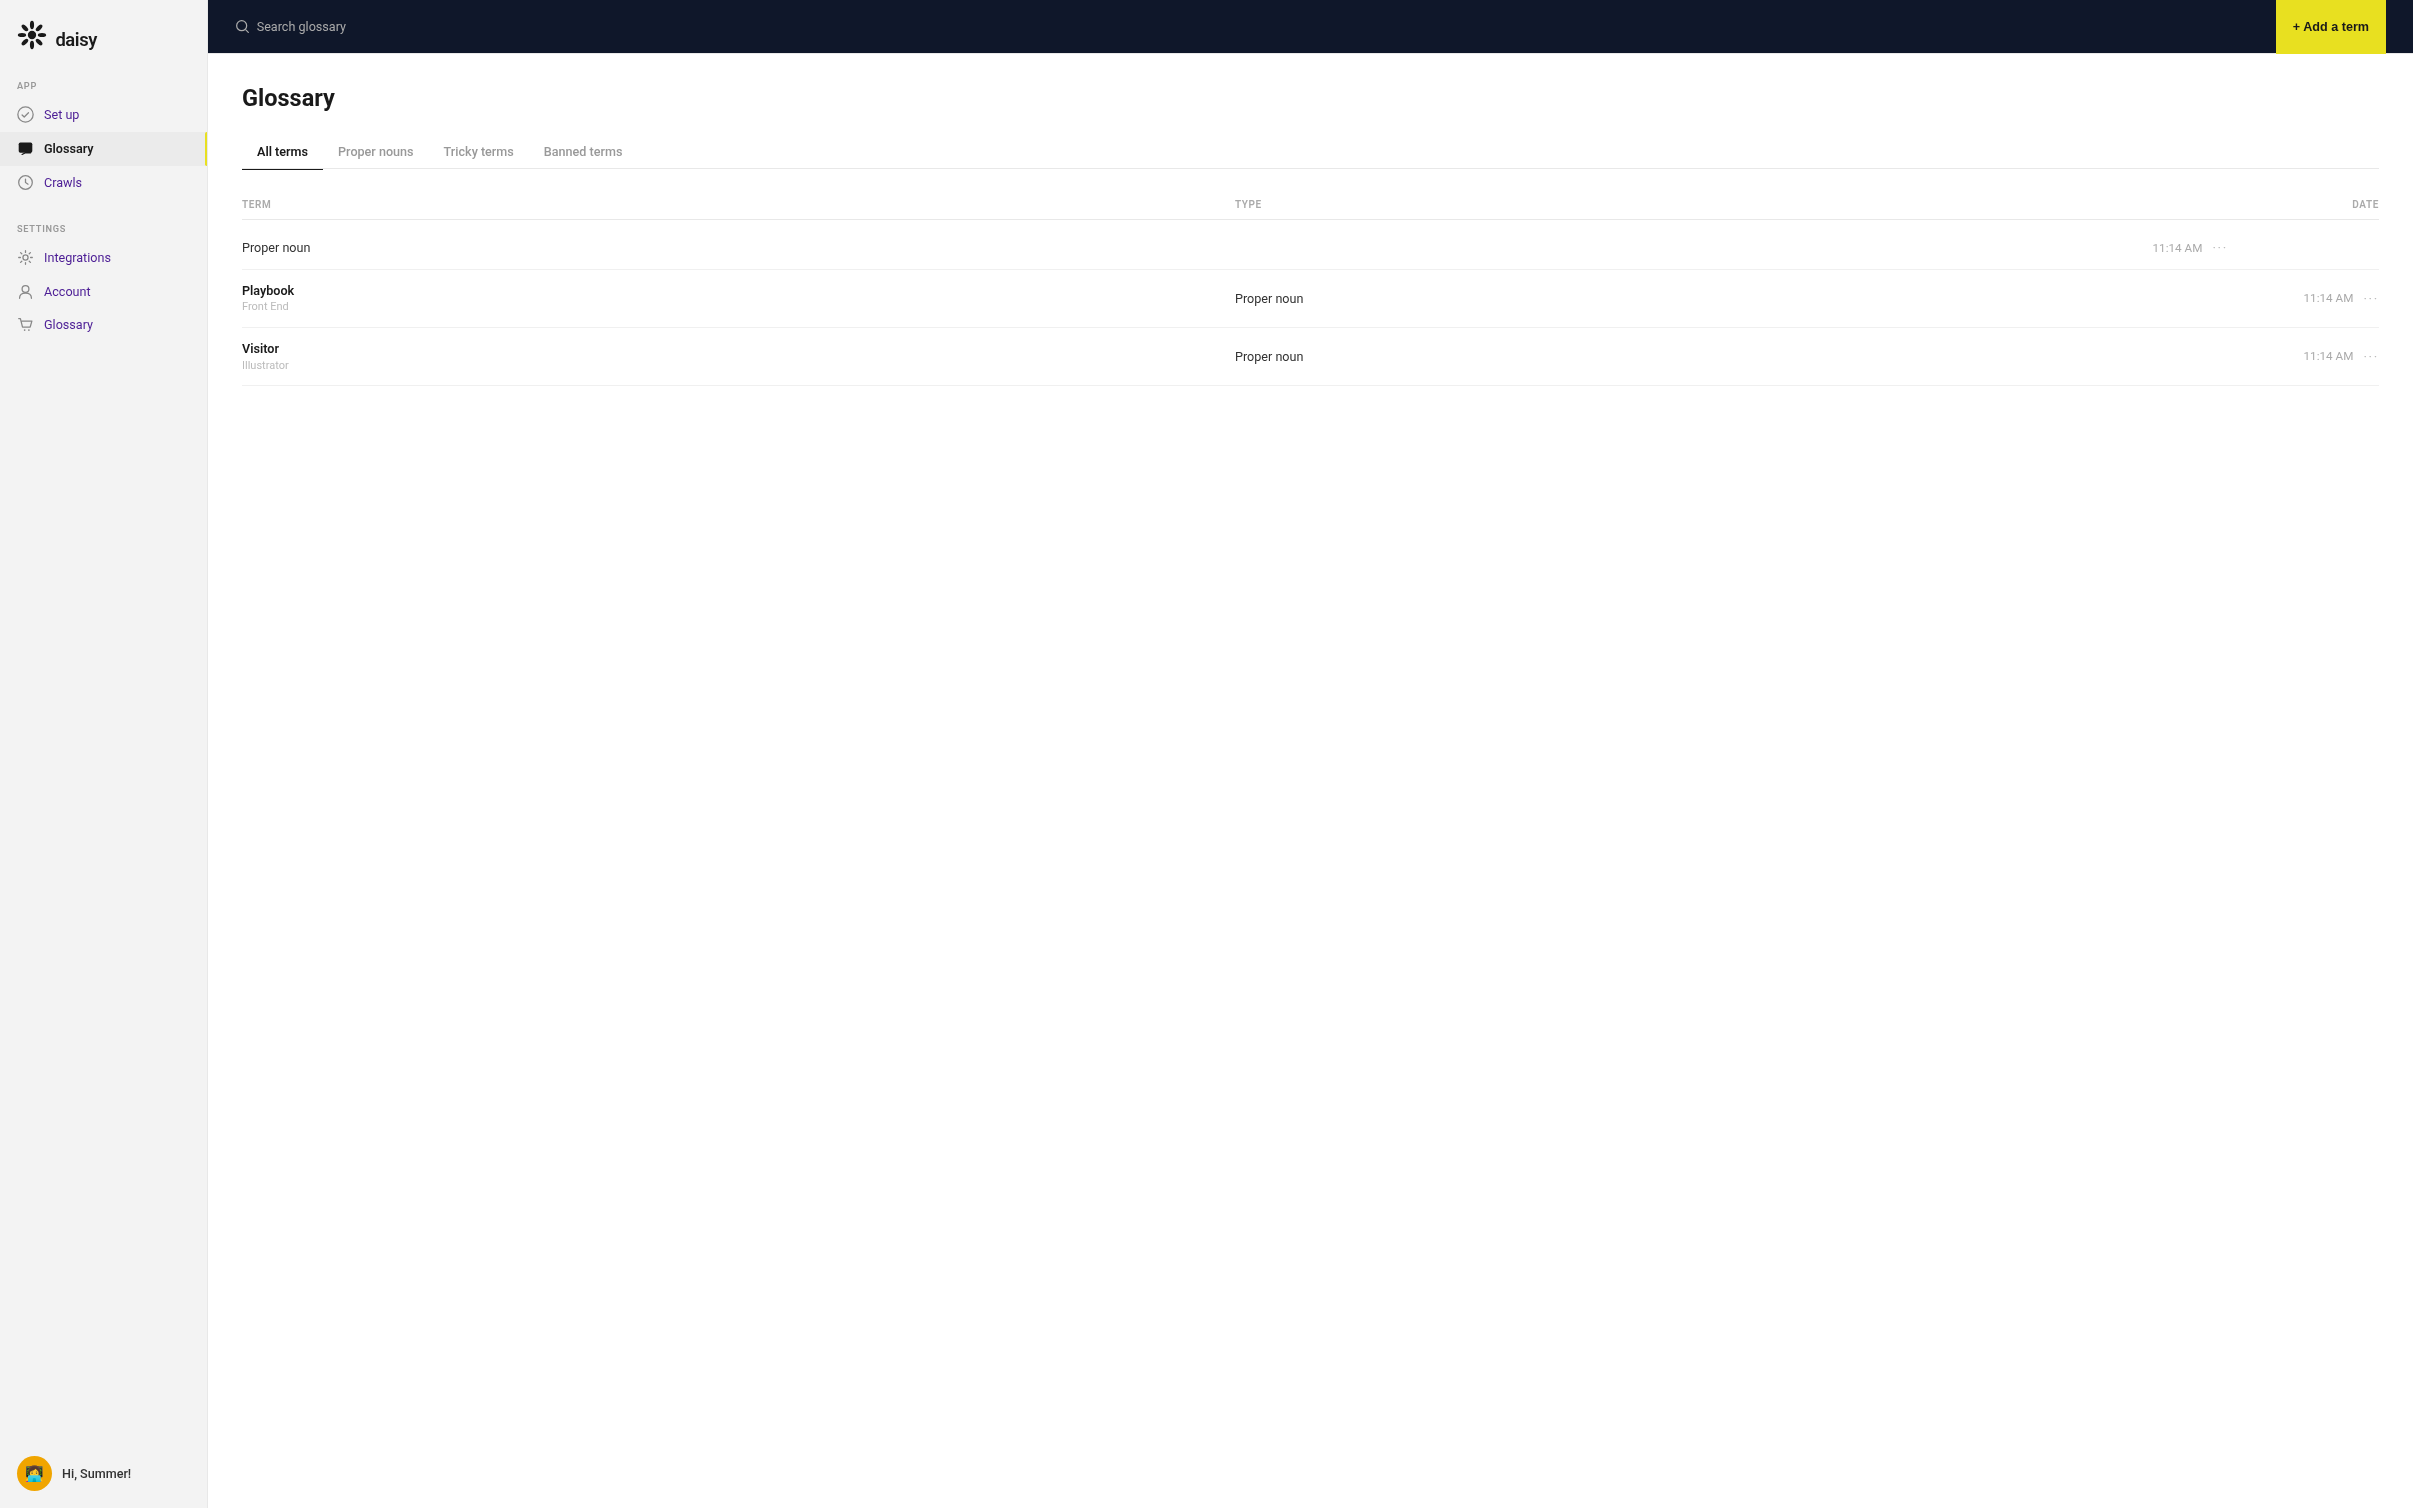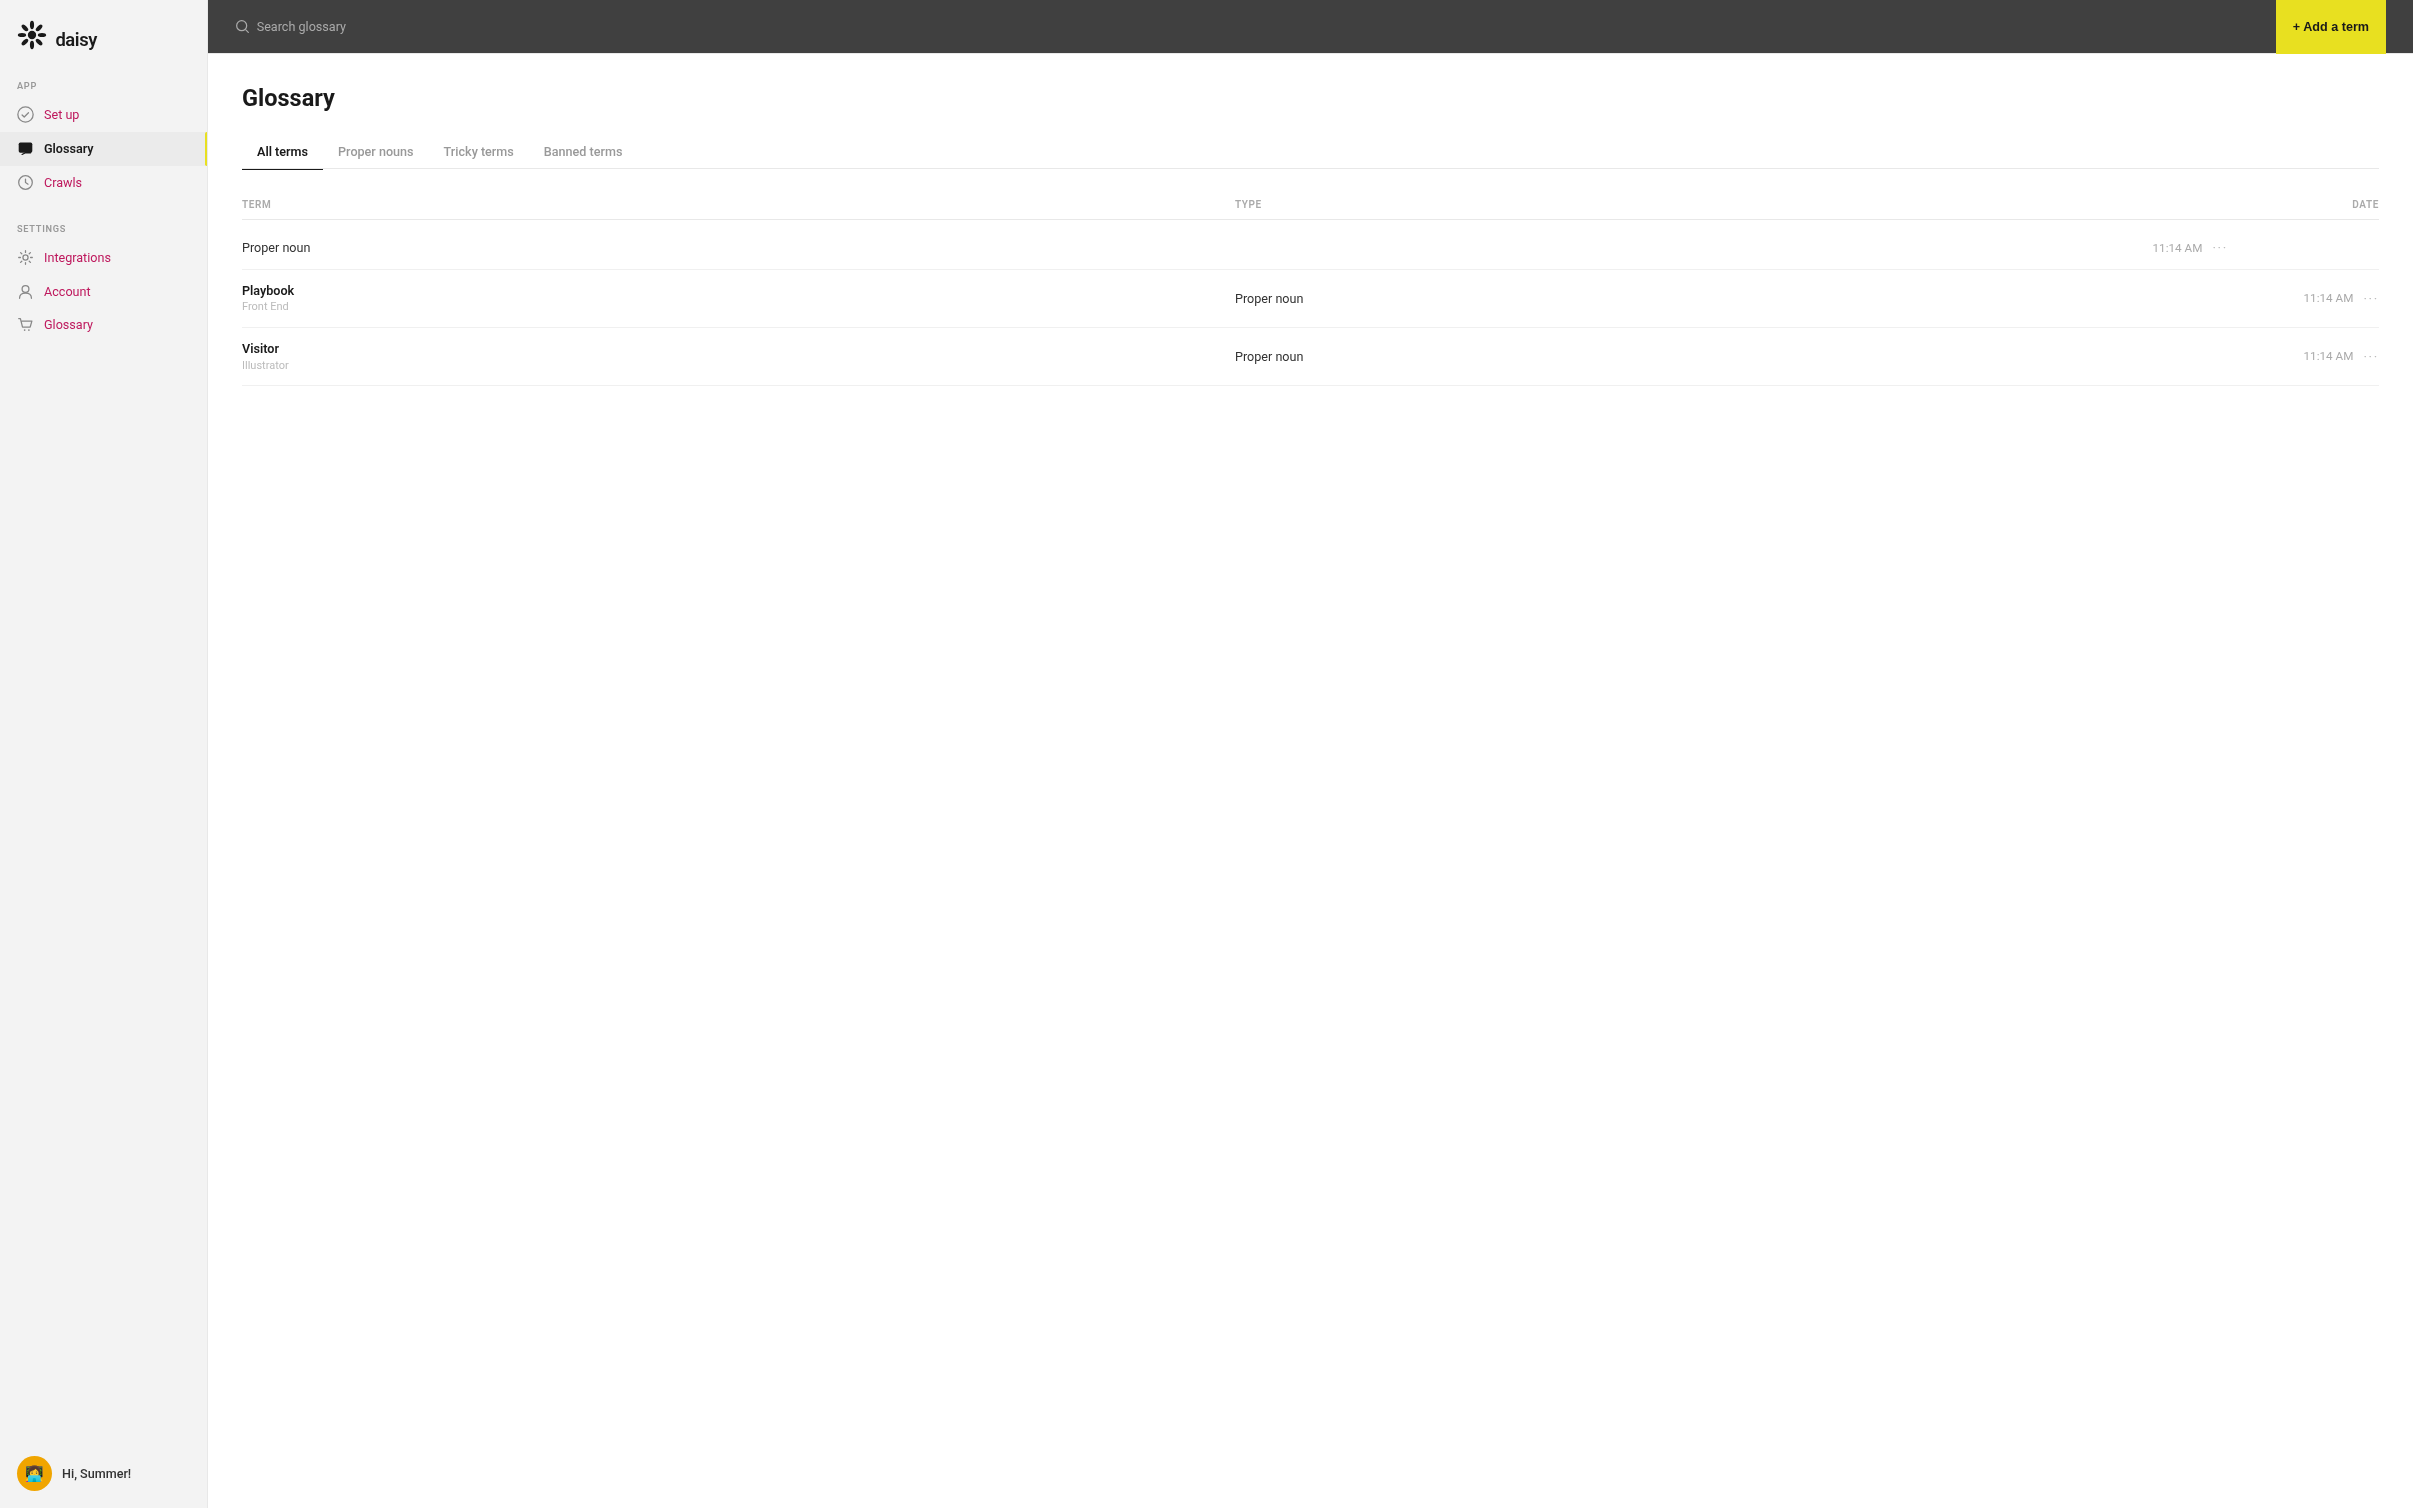--- a/index.html
+++ b/index.html
@@ -49,21 +49,21 @@
       text-transform: uppercase;
       padding: 13.4px 17px 6.7px 17px;
     }
 
     .sidebar-item {
       display: flex;
       align-items: center;
       gap: 10px;
       padding: 8.4px 17px;
       cursor: pointer;
-      color: #be185d;
+      color: #4c1d95;
       font-size: 12.6px;
       border-radius: 0;
       position: relative;
     }
 
     .sidebar-item.active {
       color: #1a1a1a;
       font-weight: 600;
       background: #ebebeb;
     }
@@ -121,21 +121,21 @@
     
     .main {
       flex: 1;
       display: flex;
       flex-direction: column;
       overflow: hidden;
     }
 
     
     .topbar {
-      background: #404040;
+      background: #0f172a;
       border-bottom: 0.8px solid #e8e8e8;
       padding: 0 27px;
       height: 54px;
       display: flex;
       align-items: center;
       justify-content: space-between;
       flex-shrink: 0;
     }
 
     .search-wrapper {

